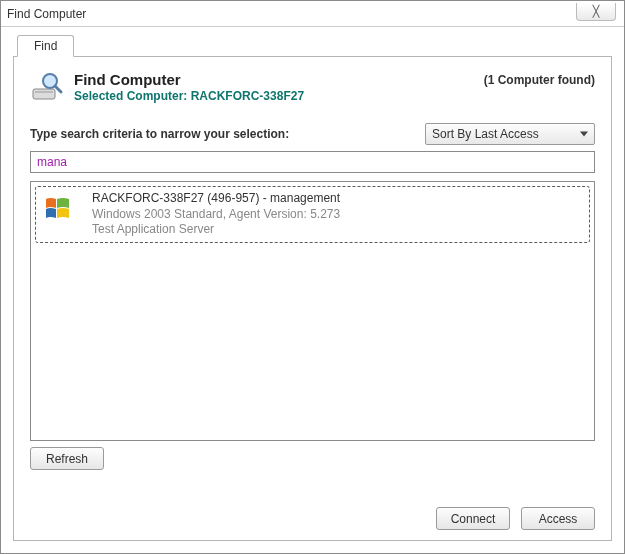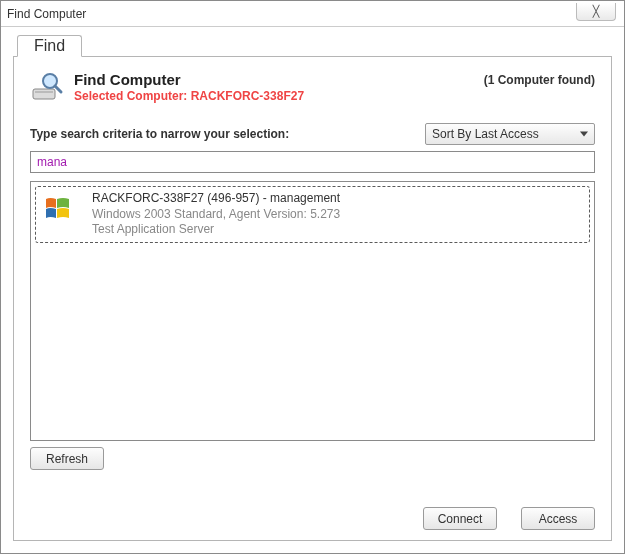--- a/index.html
+++ b/index.html
@@ -65,21 +65,21 @@
     position: absolute;
     left: 4px;
     top: 0;
     height: 22px;
     padding: 0 16px;
     border: 1px solid #b5b5b5;
     border-bottom: 1px solid #fff;
     background: #fff;
     border-radius: 3px 3px 0 0;
     line-height: 20px;
-    font-size: 16px;
+    font-size: 12px;
     color: #333;
     z-index: 2;
     cursor: pointer;
   }
   .tabpage {
     border: 1px solid #b5b5b5;
     background: #fff;
     position: absolute;
     left: 0; right: 0;
     top: 21px;
@@ -101,21 +101,21 @@
   .header-text { flex: 1; }
   .header-text h1 {
     margin: 0;
     font-size: 15px;
     font-weight: bold;
     color: #222;
   }
   .header-text .sub {
     font-size: 12px;
     font-weight: bold;
-    color: #ef4444;
+    color: #0f766e;
     margin-top: 1px;
   }
   .found-count {
     font-size: 12px;
     font-weight: bold;
     white-space: nowrap;
     padding-top: 2px;
   }
   .criteria-row {
     margin-top: 12px;
@@ -205,21 +205,21 @@
     color: #333;
     padding: 0 12px;
     cursor: pointer;
     font-family: inherit;
   }
   .footer-buttons {
     position: absolute;
     right: 16px;
     bottom: 10px;
     display: flex;
-    gap: 24px;
+    gap: 11px;
     justify-content: center;
   }
 </style>
 </head>
 <body>
 
 <div class="window">
 
   <div class="titlebar">
     <span class="title">Find Computer</span>

